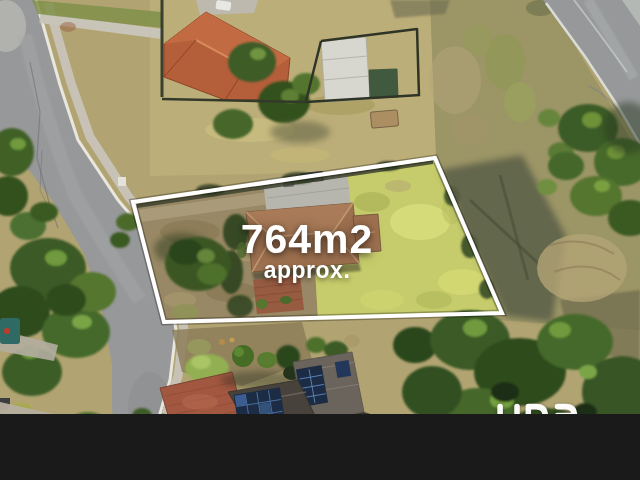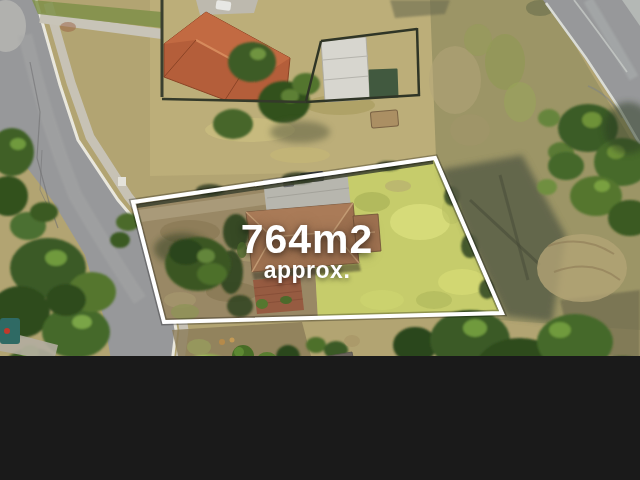--- a/index.html
+++ b/index.html
@@ -1,17 +1,17 @@
 <!DOCTYPE html>
 <html><head>
 <meta charset="utf-8">
 <style>
   html,body{margin:0;padding:0;background:#1a1a1a;}
   .stage{
-    position:relative;width:640px;height:356px;overflow:hidden;
+    position:relative;width:640px;height:414px;overflow:hidden;
     font-family:"Liberation Sans","DejaVu Sans",sans-serif;
     background:#7f1d1d;
   }
   .scene-svg{position:absolute;left:0;top:0;width:640px;height:480px;display:block;}
   .area-label{
     position:absolute;left:187px;top:219px;width:240px;text-align:center;
     color:#ffffff;font-size:41px;font-weight:700;letter-spacing:1px;line-height:1;
     text-shadow:0 2px 6px rgba(0,0,0,.55),0 0 16px rgba(0,0,0,.25);
   }
   .area-qualifier{

